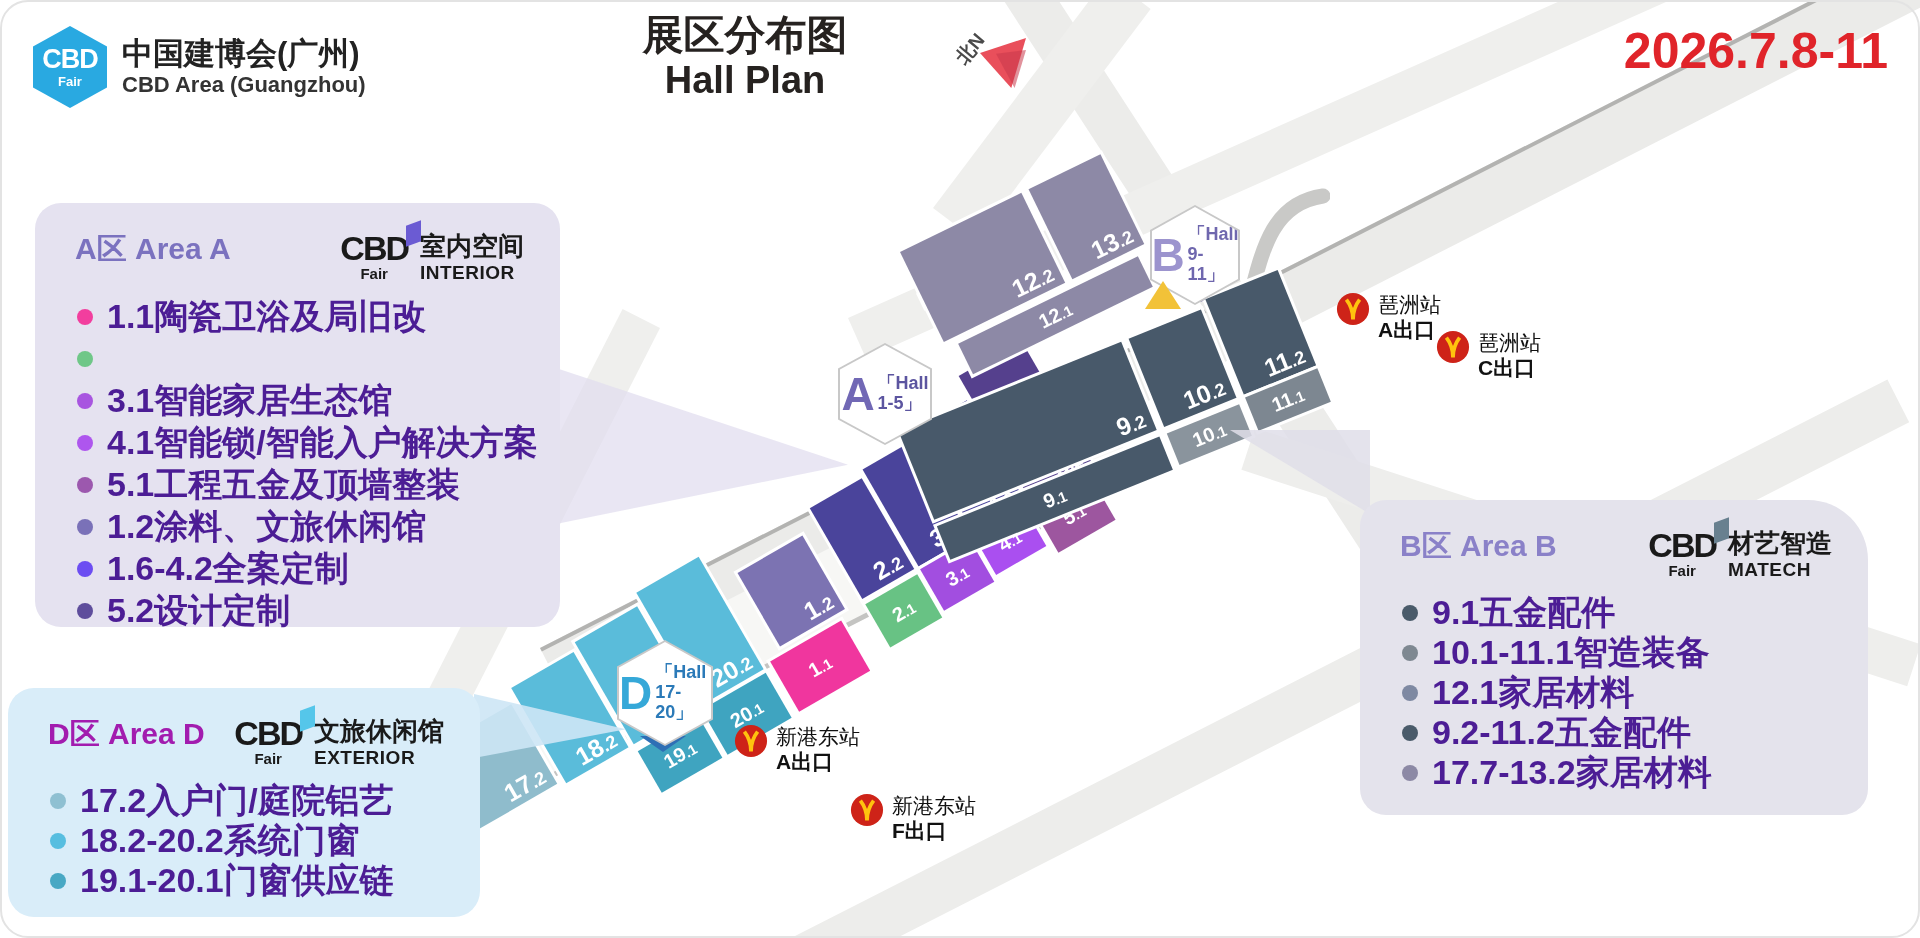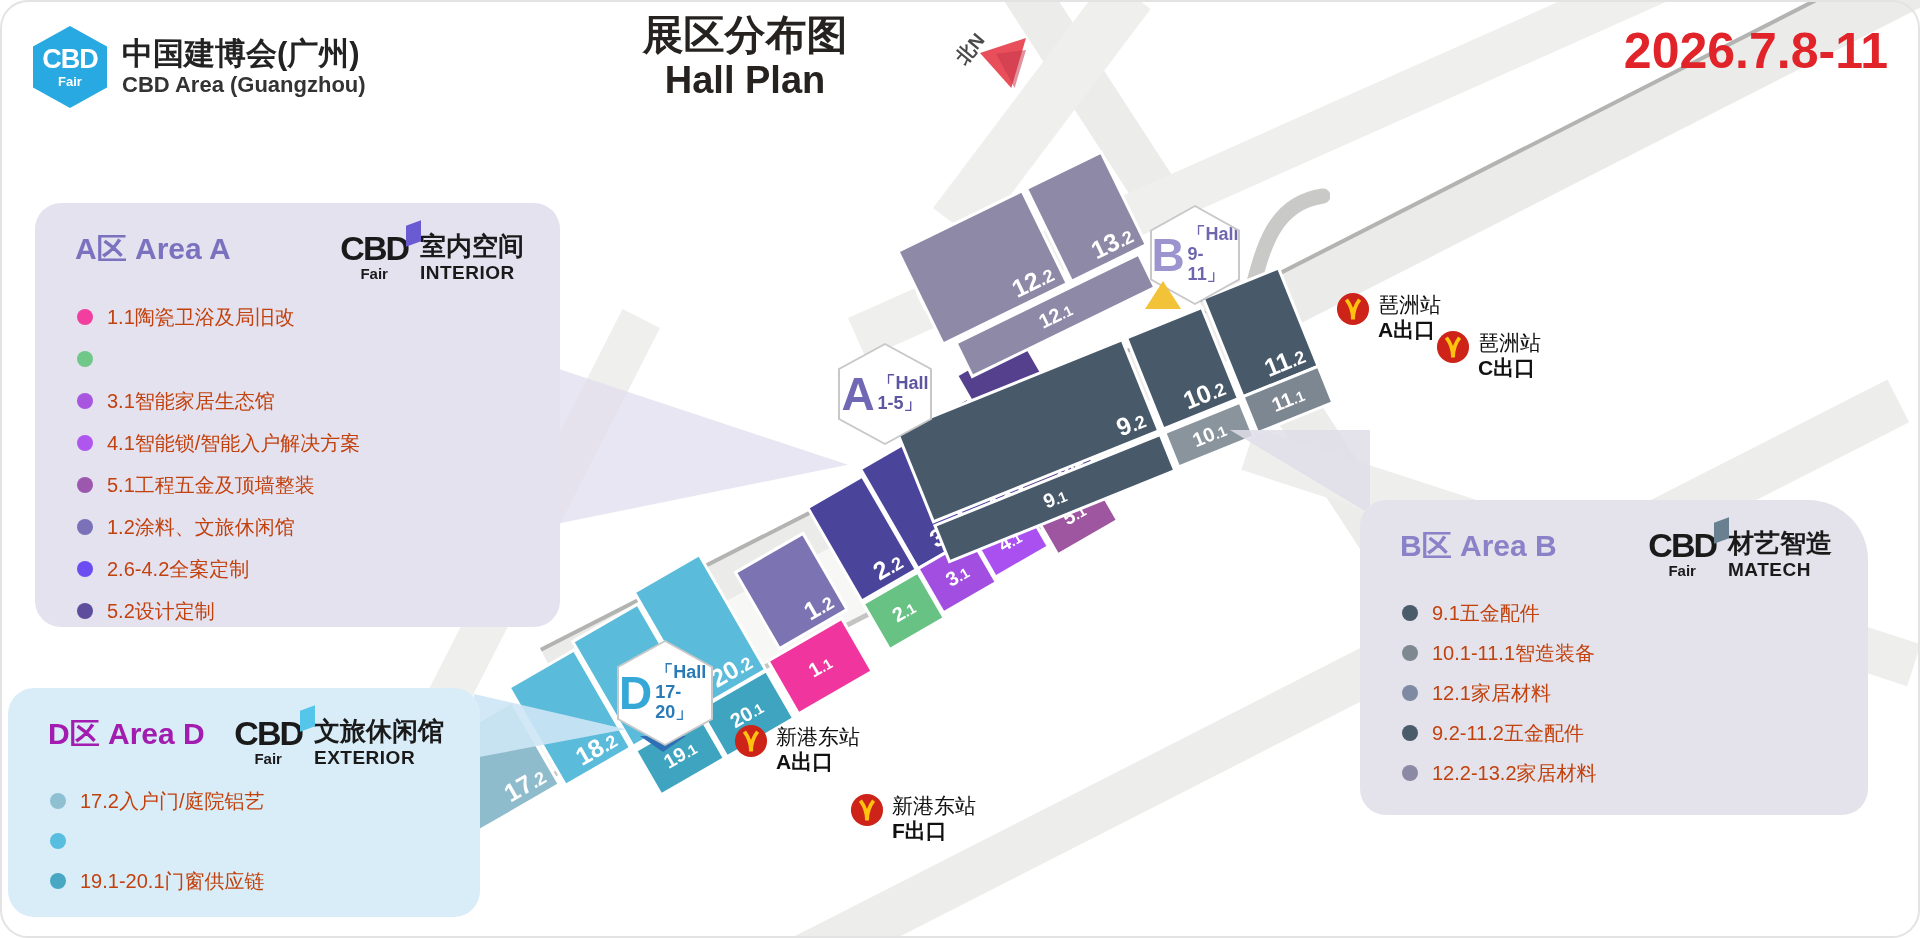--- a/index.html
+++ b/index.html
@@ -97,21 +97,21 @@
   .cbd-word{font-size:34px;font-weight:800;letter-spacing:-2px;color:#1a1a1a;line-height:1;position:relative;}
   .flag{position:absolute;right:-13px;top:-8px;width:15px;height:21px;transform:skewY(-20deg);}
   .flag-a{background:#6B5BD3;} .flag-d{background:#55C6EA;} .flag-b{background:#68808F;}
   .cbd-fair{font-size:15px;font-weight:600;color:#1a1a1a;margin-top:0px;}
   .brand-name{font-size:26px;font-weight:800;color:#1a1a1a;line-height:1.2;}
   .brand-sub{font-size:19px;font-weight:600;color:#1a1a1a;letter-spacing:.5px;}
   .legend-list{padding:6px 10px 0 42px;}
   .legend-item{display:flex;align-items:center;gap:14px;height:42px;}
   .panel-d .legend-item,.panel-b .legend-item{height:40px;}
   .dot{width:16px;height:16px;border-radius:50%;flex:0 0 16px;}
-  .legend-text{font-size:20px;font-weight:400;color:#c2410c;white-space:nowrap;}
+  .legend-text{font-size:34px;font-weight:700;color:#4c1d95;white-space:nowrap;}
 </style>
 </head>
 <body>
 
 <div class="frame"></div>
 
 <div class="hdr-logo">
   <span class="cbd">CBD</span>
   <span class="fair">Fair</span>
 </div>
@@ -353,21 +353,21 @@
       <div class="legend-item">
         <span class="dot" style="background:#9C58AE"></span>
         <span class="legend-text">5.1工程五金及顶墙整装</span>
       </div>
       <div class="legend-item">
         <span class="dot" style="background:#7A71B8"></span>
         <span class="legend-text">1.2涂料、文旅休闲馆</span>
       </div>
       <div class="legend-item">
         <span class="dot" style="background:#6C4DF2"></span>
-        <span class="legend-text">2.6-4.2全案定制</span>
+        <span class="legend-text">1.6-4.2全案定制</span>
       </div>
       <div class="legend-item">
         <span class="dot" style="background:#5E4D9C"></span>
         <span class="legend-text">5.2设计定制</span>
       </div>
     </div>
 </div>
 
 <div class="panel panel-d">
   <div class="panel-head">
@@ -383,20 +383,21 @@
       </div>
     </div>
   </div>
   <div class="legend-list">
       <div class="legend-item">
         <span class="dot" style="background:#8FC0D2"></span>
         <span class="legend-text">17.2入户门/庭院铝艺</span>
       </div>
       <div class="legend-item">
         <span class="dot" style="background:#57BEE0"></span>
+        <span class="legend-text">18.2-20.2系统门窗</span>
       </div>
       <div class="legend-item">
         <span class="dot" style="background:#48A8C4"></span>
         <span class="legend-text">19.1-20.1门窗供应链</span>
       </div>
     </div>
 </div>
 
 <div class="panel panel-b">
   <div class="panel-head">
@@ -424,16 +425,16 @@
       <div class="legend-item">
         <span class="dot" style="background:#7E89A2"></span>
         <span class="legend-text">12.1家居材料</span>
       </div>
       <div class="legend-item">
         <span class="dot" style="background:#4A5B6A"></span>
         <span class="legend-text">9.2-11.2五金配件</span>
       </div>
       <div class="legend-item">
         <span class="dot" style="background:#8C89A5"></span>
-        <span class="legend-text">12.2-13.2家居材料</span>
+        <span class="legend-text">17.7-13.2家居材料</span>
       </div>
     </div>
 </div>
 
 </body></html>

